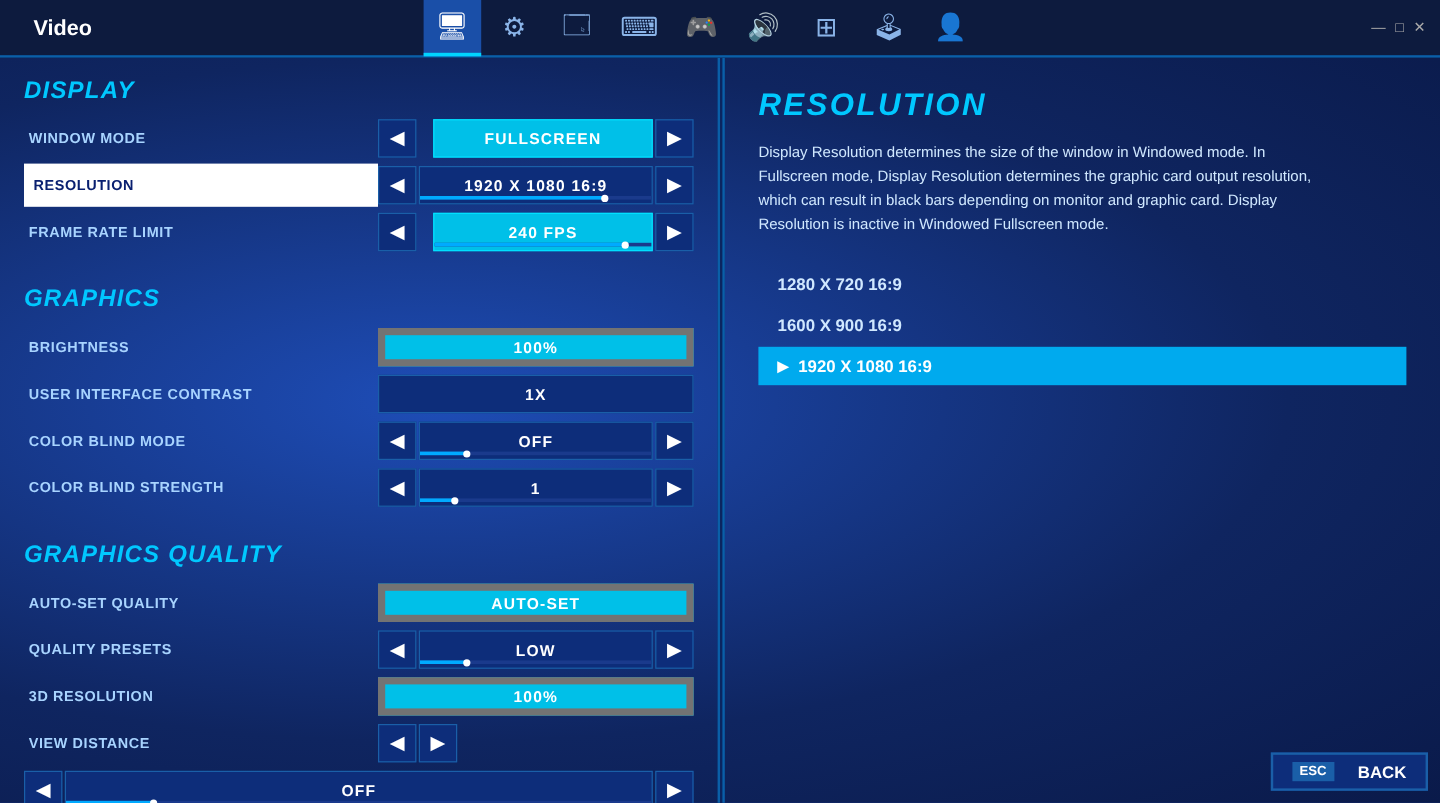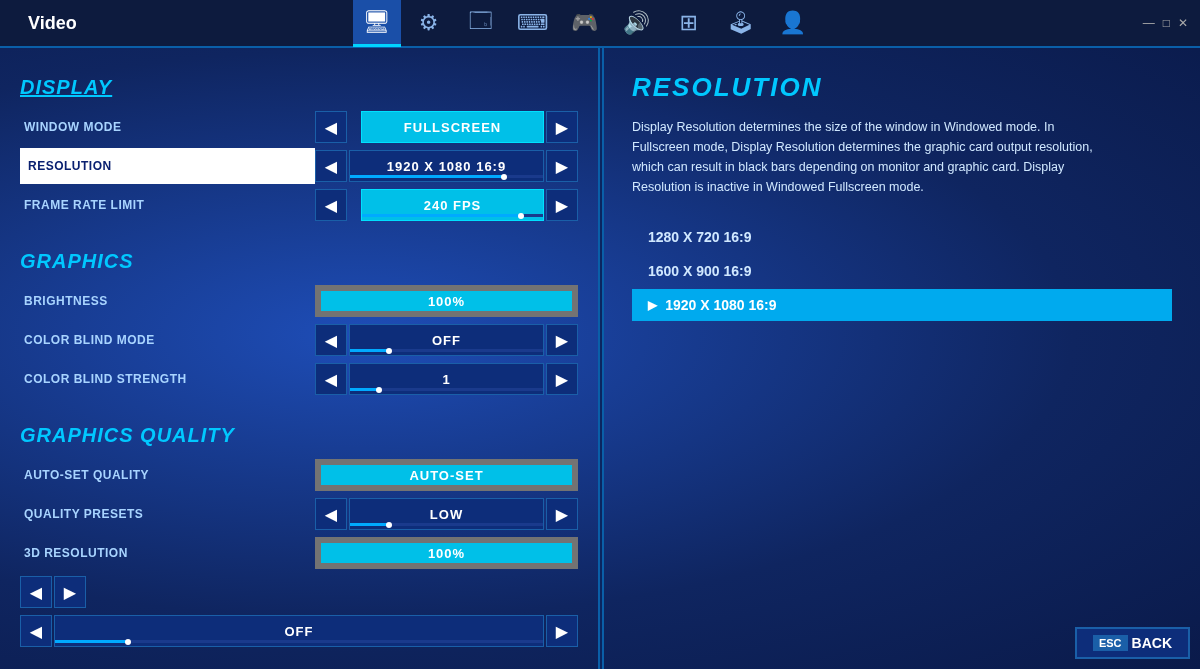--- a/index.html
+++ b/index.html
@@ -117,22 +117,21 @@
       font-style: italic;
       font-weight: 900;
       color: #00c8ff;
       margin-bottom: 10px;
       margin-top: 14px;
       letter-spacing: 1px;
       text-transform: uppercase;
     }
 
     .section-header:first-child {
-      margin-top: 12px;
-      text-decoration: underline;
+      margin-top: 0;
     }
 
     
     .setting-row {
       display: flex;
       align-items: center;
       height: 36px;
       margin-bottom: 3px;
     }
 
@@ -298,21 +297,21 @@
       right: 10px;
       background: #0d2d7a;
       border: 2px solid #1a5fa8;
       color: #fff;
       font-size: 14px;
       font-weight: 900;
       padding: 6px 16px;
       cursor: pointer;
       display: flex;
       align-items: center;
-      gap: 4px;
+      gap: 20px;
       z-index: 20;
     }
 
     #esc-label {
       background: #1a5fa8;
       padding: 2px 6px;
       font-size: 11px;
       font-weight: bold;
     }
 
@@ -394,20 +393,28 @@
 
     <div class="setting-row">
       <div class="setting-label">BRIGHTNESS</div>
       <div class="control-area">
         <div class="full-value-box" style="flex:1">
           <span class="value-text">100%</span>
         </div>
       </div>
     </div>
 
+    <div class="setting-row">
+      <div class="setting-label">USER INTERFACE CONTRAST</div>
+      <div class="control-area">
+        <div class="value-box" style="flex:1;height:32px;background:#0d2d7a;border:1px solid #1a5fa8;display:flex;align-items:center;justify-content:center;">
+          <span class="value-text">1x</span>
+        </div>
+      </div>
+    </div>
 
     <div class="setting-row">
       <div class="setting-label">COLOR BLIND MODE</div>
       <div class="control-area">
         <div class="arrow-btn">◀</div>
         <div class="value-box">
           <span class="value-text">OFF</span>
           <div class="slider-bar">
             <div class="slider-fill" style="width:20%"></div>
             <div class="slider-thumb"></div>
@@ -463,20 +470,21 @@
     <div class="setting-row">
       <div class="setting-label">3D RESOLUTION</div>
       <div class="control-area">
         <div class="full-value-box" style="flex:1">
           <span class="value-text">100%</span>
         </div>
       </div>
     </div>
 
     <div class="setting-row">
+      <div class="setting-label">VIEW DISTANCE</div>
       <div class="control-area">
         <div class="arrow-btn">◀</div>
         <div class="arrow-btn">▶</div>
       </div>
     </div>
 
     <div class="setting-row">
       <div class="control-area">
         <div class="arrow-btn">◀</div>
         <div class="value-box">

